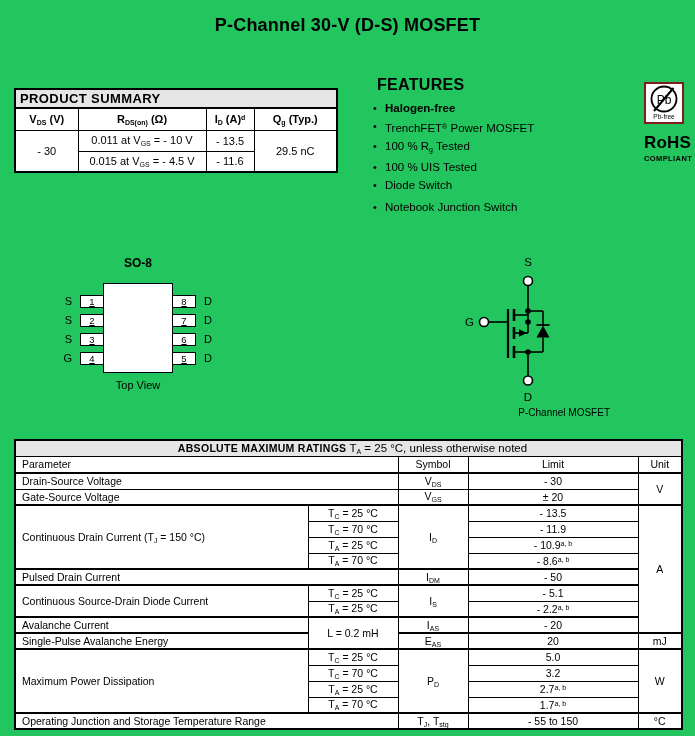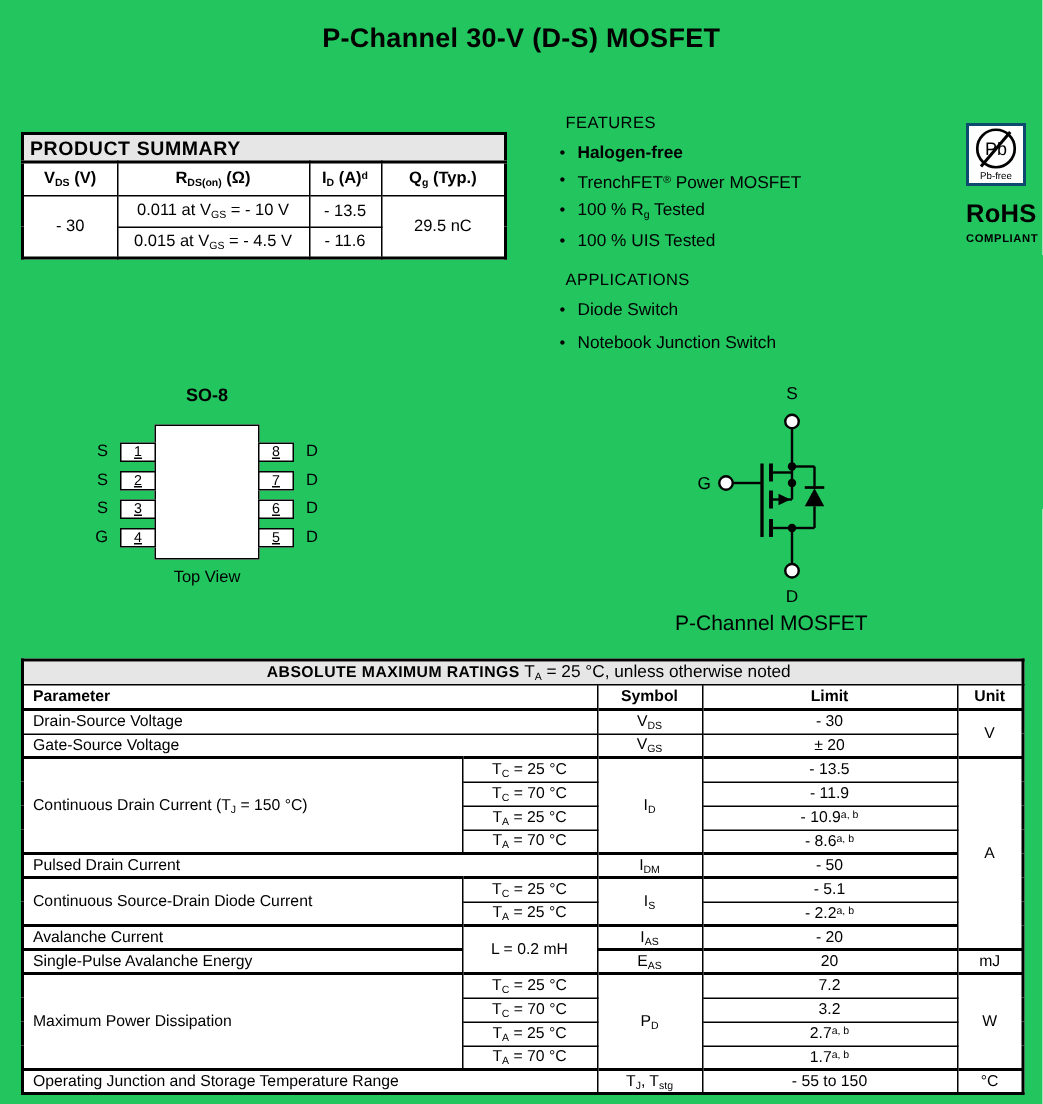--- a/index.html
+++ b/index.html
@@ -19,55 +19,55 @@
 
   
   .ps-table { position:absolute; left:14px; top:88px; width:322px; border:2px solid #000; }
   .ps-title td { height:19px; background:#e6e6e6; font-size:13px; font-weight:bold;
     letter-spacing:0.4px; padding-left:4px; border-bottom:2px solid #000; }
   .ps-table th { height:22px; font-size:11px; font-weight:bold; text-align:center; }
   .ps-table td.v { height:21px; font-size:11px; text-align:center; }
 
   
   .feat-block { position:absolute; left:365px; top:76px; width:280px; }
-  .sec-h { font-size:11px; font-weight:normal; letter-spacing:0.3px; margin-bottom:8px;padding-left:12px; }
+  .sec-h { font-size:16px; font-weight:bold; letter-spacing:0.3px; margin-bottom:8px;padding-left:12px; }
   .b-row { display:flex; align-items:flex-start; line-height:13px; margin-bottom:5px; font-size:11.5px; }
   .b-row.wide { margin-bottom:9px; }
   .blt { width:20px; text-align:center; flex:0 0 20px; font-size:11px; }
   .bold { font-weight:bold; }
   .apps-gap { margin-top:13px; }
 
   
   .badge { position:absolute; left:644px; top:82px; width:50px; }
-  .pb-box { width:40px; height:42px; border:2px solid #0c4a6e; position:relative; background:#fff; }
+  .pb-box { width:40px; height:42px; border:2px solid #7f1d1d; position:relative; background:#fff; }
   .rohs { font-size:17px; font-weight:bold; margin-top:9px; letter-spacing:0.2px; }
   .compliant { font-size:7.5px; font-weight:bold; letter-spacing:0.4px; margin-top:1px; }
 
   
   .pkg-title { position:absolute; left:103px; top:256px; width:70px; text-align:center;
     font-size:12px; font-weight:bold; }
   .pkg-body { position:absolute; left:103px; top:283px; width:70px; height:90px;
     border:1.6px solid #000; background:#fff; }
   .pin-box { position:absolute; width:24px; height:13px; border:1.4px solid #000;
     background:#fff; text-align:center; font-size:9.5px; line-height:11px; }
   .pin-box span { text-decoration:underline; }
   .pin-lab { position:absolute; width:16px; height:13px; font-size:11px; line-height:13px; }
   .pin-lab.l { text-align:right; }
   .topview { position:absolute; left:95px; top:379px; width:86px; text-align:center; font-size:11px; }
 
   
   .mos-svg { position:absolute; left:440px; top:252px; }
-  .mos-cap { position:absolute; left:450px; top:407px; width:160px; text-align:left; font-size:14px; }
+  .mos-cap { position:absolute; left:450px; top:407px; width:160px; text-align:right; font-size:10px; }
 
   
   .amr-table { position:absolute; left:14px; top:439px; width:667px; border:2px solid #000; }
   .amr-title td { height:21px; background:#e6e6e6; padding-left:8px; font-size:12.5px; }
   .amr-title .tb { font-weight:bold; letter-spacing:0.3px; }
   .amr-title .tr2 { font-weight:normal; font-size:11.5px; }
-  .amr-table th { height:17px; font-size:10.5px; font-weight:bold; text-align:center; }
+  .amr-table th { height:17px; font-size:10.5px; font-weight:normal; text-align:center; }
   .amr-table td { height:16px; font-size:10.5px; text-align:center; }
   .amr-table .pl, .amr-table th.pl { text-align:left; padding-left:6px; }
   .amr-table tr.hdr th { border-bottom:2px solid #000; }
   tr.gs td { border-top:2px solid #000; }
 </style>
 </head>
 <body>
 
 <div class="page">
 
@@ -114,21 +114,20 @@
       <span>TrenchFET<sup>®</sup> Power MOSFET</span>
     </div>
     <div class="b-row">
       <span class="blt">•</span>
       <span>100 % R<sub>g</sub> Tested</span>
     </div>
     <div class="b-row">
       <span class="blt">•</span>
       <span>100 % UIS Tested</span>
     </div>
-    <div class="sec-h apps-gap">APPLICATIONS</div>
     <div class="b-row wide">
       <span class="blt">•</span>
       <span>Diode Switch</span>
     </div>
     <div class="b-row wide">
       <span class="blt">•</span>
       <span>Notebook Junction Switch</span>
     </div>
   </div>
 
@@ -280,21 +279,21 @@
     <tr class="gs">
       <td class="pl">Single-Pulse Avalanche Energy</td>
       <td>E<sub>AS</sub></td>
       <td>20</td>
       <td>mJ</td>
     </tr>
     <tr class="gs">
       <td class="pl" rowspan="4">Maximum Power Dissipation</td>
       <td>T<sub>C</sub> = 25 °C</td>
       <td rowspan="4">P<sub>D</sub></td>
-      <td>7.2</td>
+      <td>5.0</td>
       <td rowspan="4">W</td>
     </tr>
     <tr>
       <td>T<sub>C</sub> = 70 °C</td>
       <td>3.2</td>
     </tr>
     <tr>
       <td>T<sub>A</sub> = 25 °C</td>
       <td>2.7<sup>a, b</sup></td>
     </tr>

